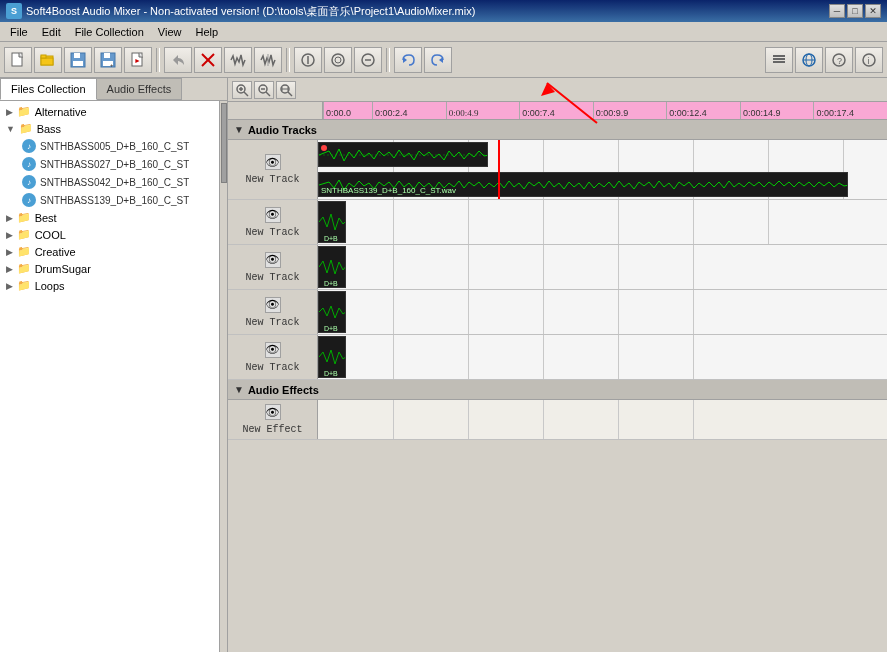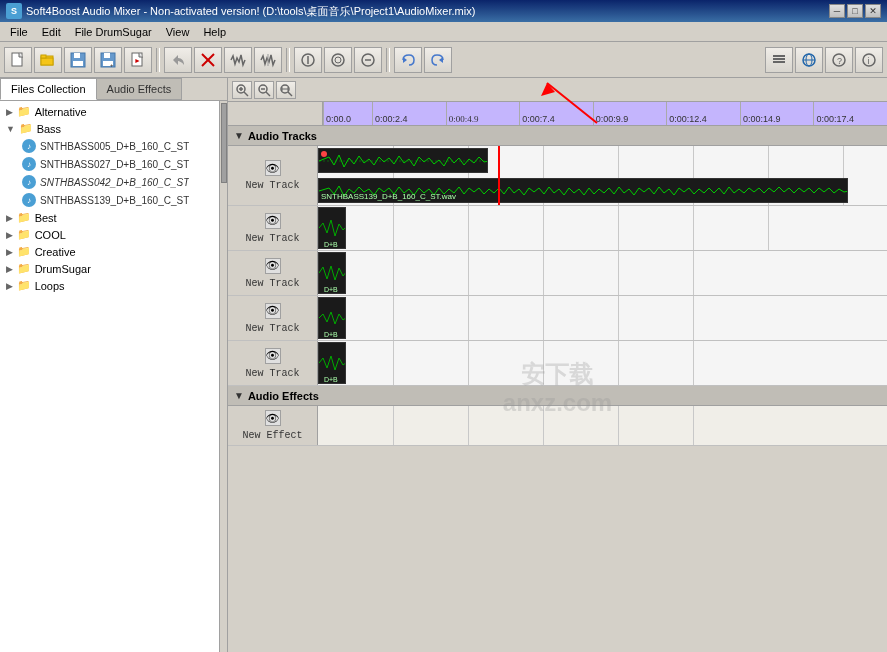--- a/index.html
+++ b/index.html
@@ -74,21 +74,21 @@
   <div class="title-bar-buttons">
     <div class="title-btn">─</div>
     <div class="title-btn">□</div>
     <div class="title-btn">✕</div>
   </div>
 </div>
 
 <div class="menu-bar">
   <span class="menu-item">File</span>
   <span class="menu-item">Edit</span>
-  <span class="menu-item">File DrumSugar</span>
+  <span class="menu-item">File Collection</span>
   <span class="menu-item">View</span>
   <span class="menu-item">Help</span>
 </div>
 
 <div class="toolbar">
   <div class="toolbar-btn" title="New">
     <svg width="16" height="16" viewBox="0 0 16 16">
         <rect x="2" y="1" width="10" height="13" fill="white" stroke="#666" stroke-width="1"></rect>
         <polyline points="9,1 9,5 13,5" fill="#ddd" stroke="#666" stroke-width="1"></polyline>
       </svg>
@@ -230,21 +230,21 @@
         <div class="tree-item tree-file">
           <div class="tree-file-icon">♪</div>
           <span style="font-size:10px; overflow:hidden; text-overflow:ellipsis; white-space:nowrap; max-width:160px;">SNTHBASS005_D+B_160_C_ST</span>
         </div>
         <div class="tree-item tree-file">
           <div class="tree-file-icon">♪</div>
           <span style="font-size:10px; overflow:hidden; text-overflow:ellipsis; white-space:nowrap; max-width:160px;">SNTHBASS027_D+B_160_C_ST</span>
         </div>
         <div class="tree-item tree-file">
           <div class="tree-file-icon">♪</div>
-          <span style="font-size:10px; overflow:hidden; text-overflow:ellipsis; white-space:nowrap; max-width:160px;font-style:italic;">SNTHBASS042_D+B_160_C_ST</span>
+          <span style="font-size:10px; overflow:hidden; text-overflow:ellipsis; white-space:nowrap; max-width:160px;">SNTHBASS042_D+B_160_C_ST</span>
         </div>
         <div class="tree-item tree-file">
           <div class="tree-file-icon">♪</div>
           <span style="font-size:10px; overflow:hidden; text-overflow:ellipsis; white-space:nowrap; max-width:160px;">SNTHBASS139_D+B_160_C_ST</span>
         </div>
 
         <div class="tree-item tree-folder">
           <span style="font-size:9px; color:#666;">▶</span>
           <span style="color:#f5c518;">📁</span>
           <span>Best</span>
@@ -305,40 +305,36 @@
             <line x1="9" y1="9" x2="13" y2="13" stroke="#666" stroke-width="1.5"></line>
             <line x1="3" y1="6" x2="9" y2="6" stroke="#666" stroke-width="1"></line>
             <line x1="3" y1="4" x2="3" y2="8" stroke="#666" stroke-width="1"></line>
             <line x1="9" y1="4" x2="9" y2="8" stroke="#666" stroke-width="1"></line>
           </svg>
       </div>
     </div>
 
     <div style="flex:1; display:flex; flex-direction:column; overflow:hidden; position:relative;">
 
-      <div style="display:flex; height:24px; background:#c4b5fd; border-bottom:1px solid #a0a0a0; overflow:hidden;">
+      <div style="display:flex; height:18px; background:#f9a8d4; border-bottom:1px solid #a0a0a0; overflow:hidden;">
         <div style="width:95px; min-width:95px; background:#d4d0c8; border-right:1px solid #a0a0a0;"></div>
         <div style="flex:1; display:flex; overflow:hidden;">
           <div class="ruler-time" style="width:50px;">0:00.0</div>
           <div class="ruler-time" style="width:75px;">0:00:2.4</div>
           <div class="ruler-time" style="width:75px;font-family:Liberation Serif, serif;">0:00:4.9</div>
           <div class="ruler-time" style="width:75px;">0:00:7.4</div>
           <div class="ruler-time" style="width:75px;">0:00:9.9</div>
           <div class="ruler-time" style="width:75px;">0:00:12.4</div>
           <div class="ruler-time" style="width:75px;">0:00:14.9</div>
           <div class="ruler-time" style="width:75px;">0:00:17.4</div>
         </div>
       </div>
 
       <div style="flex:1; overflow-y:auto; overflow-x:hidden; position:relative;">
 
-        <div class="watermark">
-          <div>安下载</div>
-          <div>anxz.com</div>
-        </div>
 
         <div class="section-header">
           <span class="section-collapse">▼</span>
           <span>Audio Tracks</span>
         </div>
 
         <div class="track-row">
           <div class="track-label">
             <div class="track-eye">👁</div>
             <div class="track-name">New Track</div>

